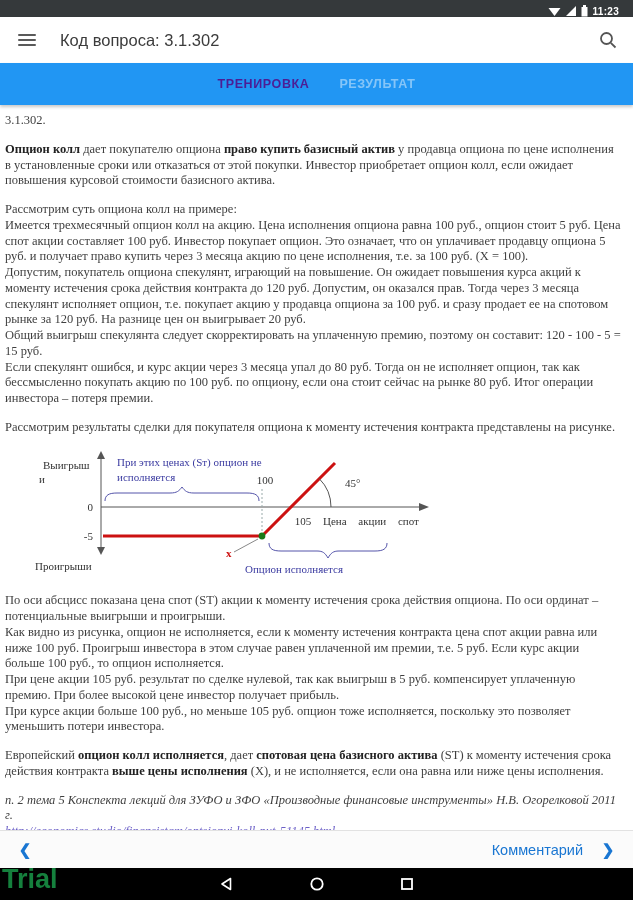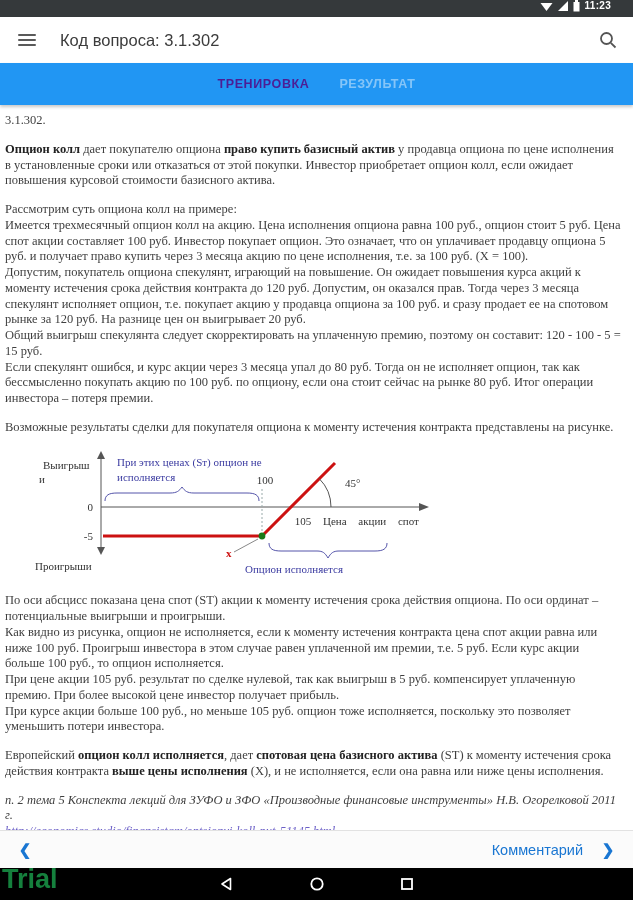--- a/index.html
+++ b/index.html
@@ -1,20 +1,20 @@
 <!DOCTYPE html>
 <html><head>
 <meta charset="utf-8">
 <style>
   html,body{margin:0;padding:0;background:#888;}
   .screen{position:relative;width:633px;height:900px;background:#fff;overflow:hidden;
           font-family:"Liberation Sans",sans-serif;}
   
   .statusbar{position:absolute;top:0;left:0;right:0;height:17px;background:#35393b;
-             display:flex;align-items:flex-start;justify-content:flex-end;padding-right:22px;gap:4px;}
+             display:flex;align-items:flex-end;justify-content:flex-end;padding-right:14px;gap:4px;}
   .statusbar .time{color:#fff;font-size:10px;font-weight:bold;letter-spacing:.3px;}
   .statusbar svg{display:block;}
   
   .appbar{position:absolute;top:17px;left:0;right:0;height:46px;background:#fff;
           display:flex;align-items:center;box-shadow:0 1px 2px rgba(0,0,0,.12);}
   .hamburger{width:18px;margin:0 0 0 18px;cursor:pointer;}
   .hamburger div{height:2px;background:#5a5a5a;margin:3px 0;border-radius:1px;}
   .appbar .title{font-size:16.5px;color:#3c3c3c;margin-left:24px;text-align:right;}
   .search{margin-left:auto;margin-right:16px;cursor:pointer;}
   
@@ -89,21 +89,21 @@
 
   <div class="content">
     <p class="qcode">3.1.302.</p>
     <div id="article-blocks">
         <p><b>Опцион колл</b><span> дает покупателю опциона </span><b>право купить базисный актив</b><span> у продавца опциона по цене исполнения в установленные сроки или отказаться от этой покупки. Инвестор приобретает опцион колл, если ожидает повышения курсовой стоимости базисного актива.</span></p>
         <p><span>Рассмотрим суть опциона колл на примере:
 Имеется трехмесячный опцион колл на акцию. Цена исполнения опциона равна 100 руб., опцион стоит 5 руб. Цена спот акции составляет 100 руб. Инвестор покупает опцион. Это означает, что он уплачивает продавцу опциона 5 руб. и получает право купить через 3 месяца акцию по цене исполнения, т.е. за 100 руб. (X = 100).
 Допустим, покупатель опциона спекулянт, играющий на повышение. Он ожидает повышения курса акций к моменту истечения срока действия контракта до 120 руб. Допустим, он оказался прав. Тогда через 3 месяца спекулянт исполняет опцион, т.е. покупает акцию у продавца опциона за 100 руб. и сразу продает ее на спотовом рынке за 120 руб. На разнице цен он выигрывает 20 руб.
 Общий выигрыш спекулянта следует скорректировать на уплаченную премию, поэтому он составит: 120 - 100 - 5 = 15 руб.
 Если спекулянт ошибся, и курс акции через 3 месяца упал до 80 руб. Тогда он не исполняет опцион, так как бессмысленно покупать акцию по 100 руб. по опциону, если она стоит сейчас на рынке 80 руб. Итог операции инвестора – потеря премии.</span></p>
-        <p><span>Возможные результаты сделки для покупателя опциона к моменту истечения контракта представлены на рисунке.</span></p>
+        <p><span>Рассмотрим результаты сделки для покупателя опциона к моменту истечения контракта представлены на рисунке.</span></p>
   <div class="diagram-wrap">
     <svg width="410" height="130" viewBox="0 0 410 130">
 
       <line x1="72" y1="7" x2="72" y2="101" stroke="#555" stroke-width="1"></line>
       <polygon points="68,10 72,2 76,10" fill="#555"></polygon>
       <polygon points="68,98 72,106 76,98" fill="#555"></polygon>
 
       <line x1="72" y1="58" x2="392" y2="58" stroke="#555" stroke-width="1"></line>
       <polygon points="390,54 400,58 390,62" fill="#555"></polygon>
 

